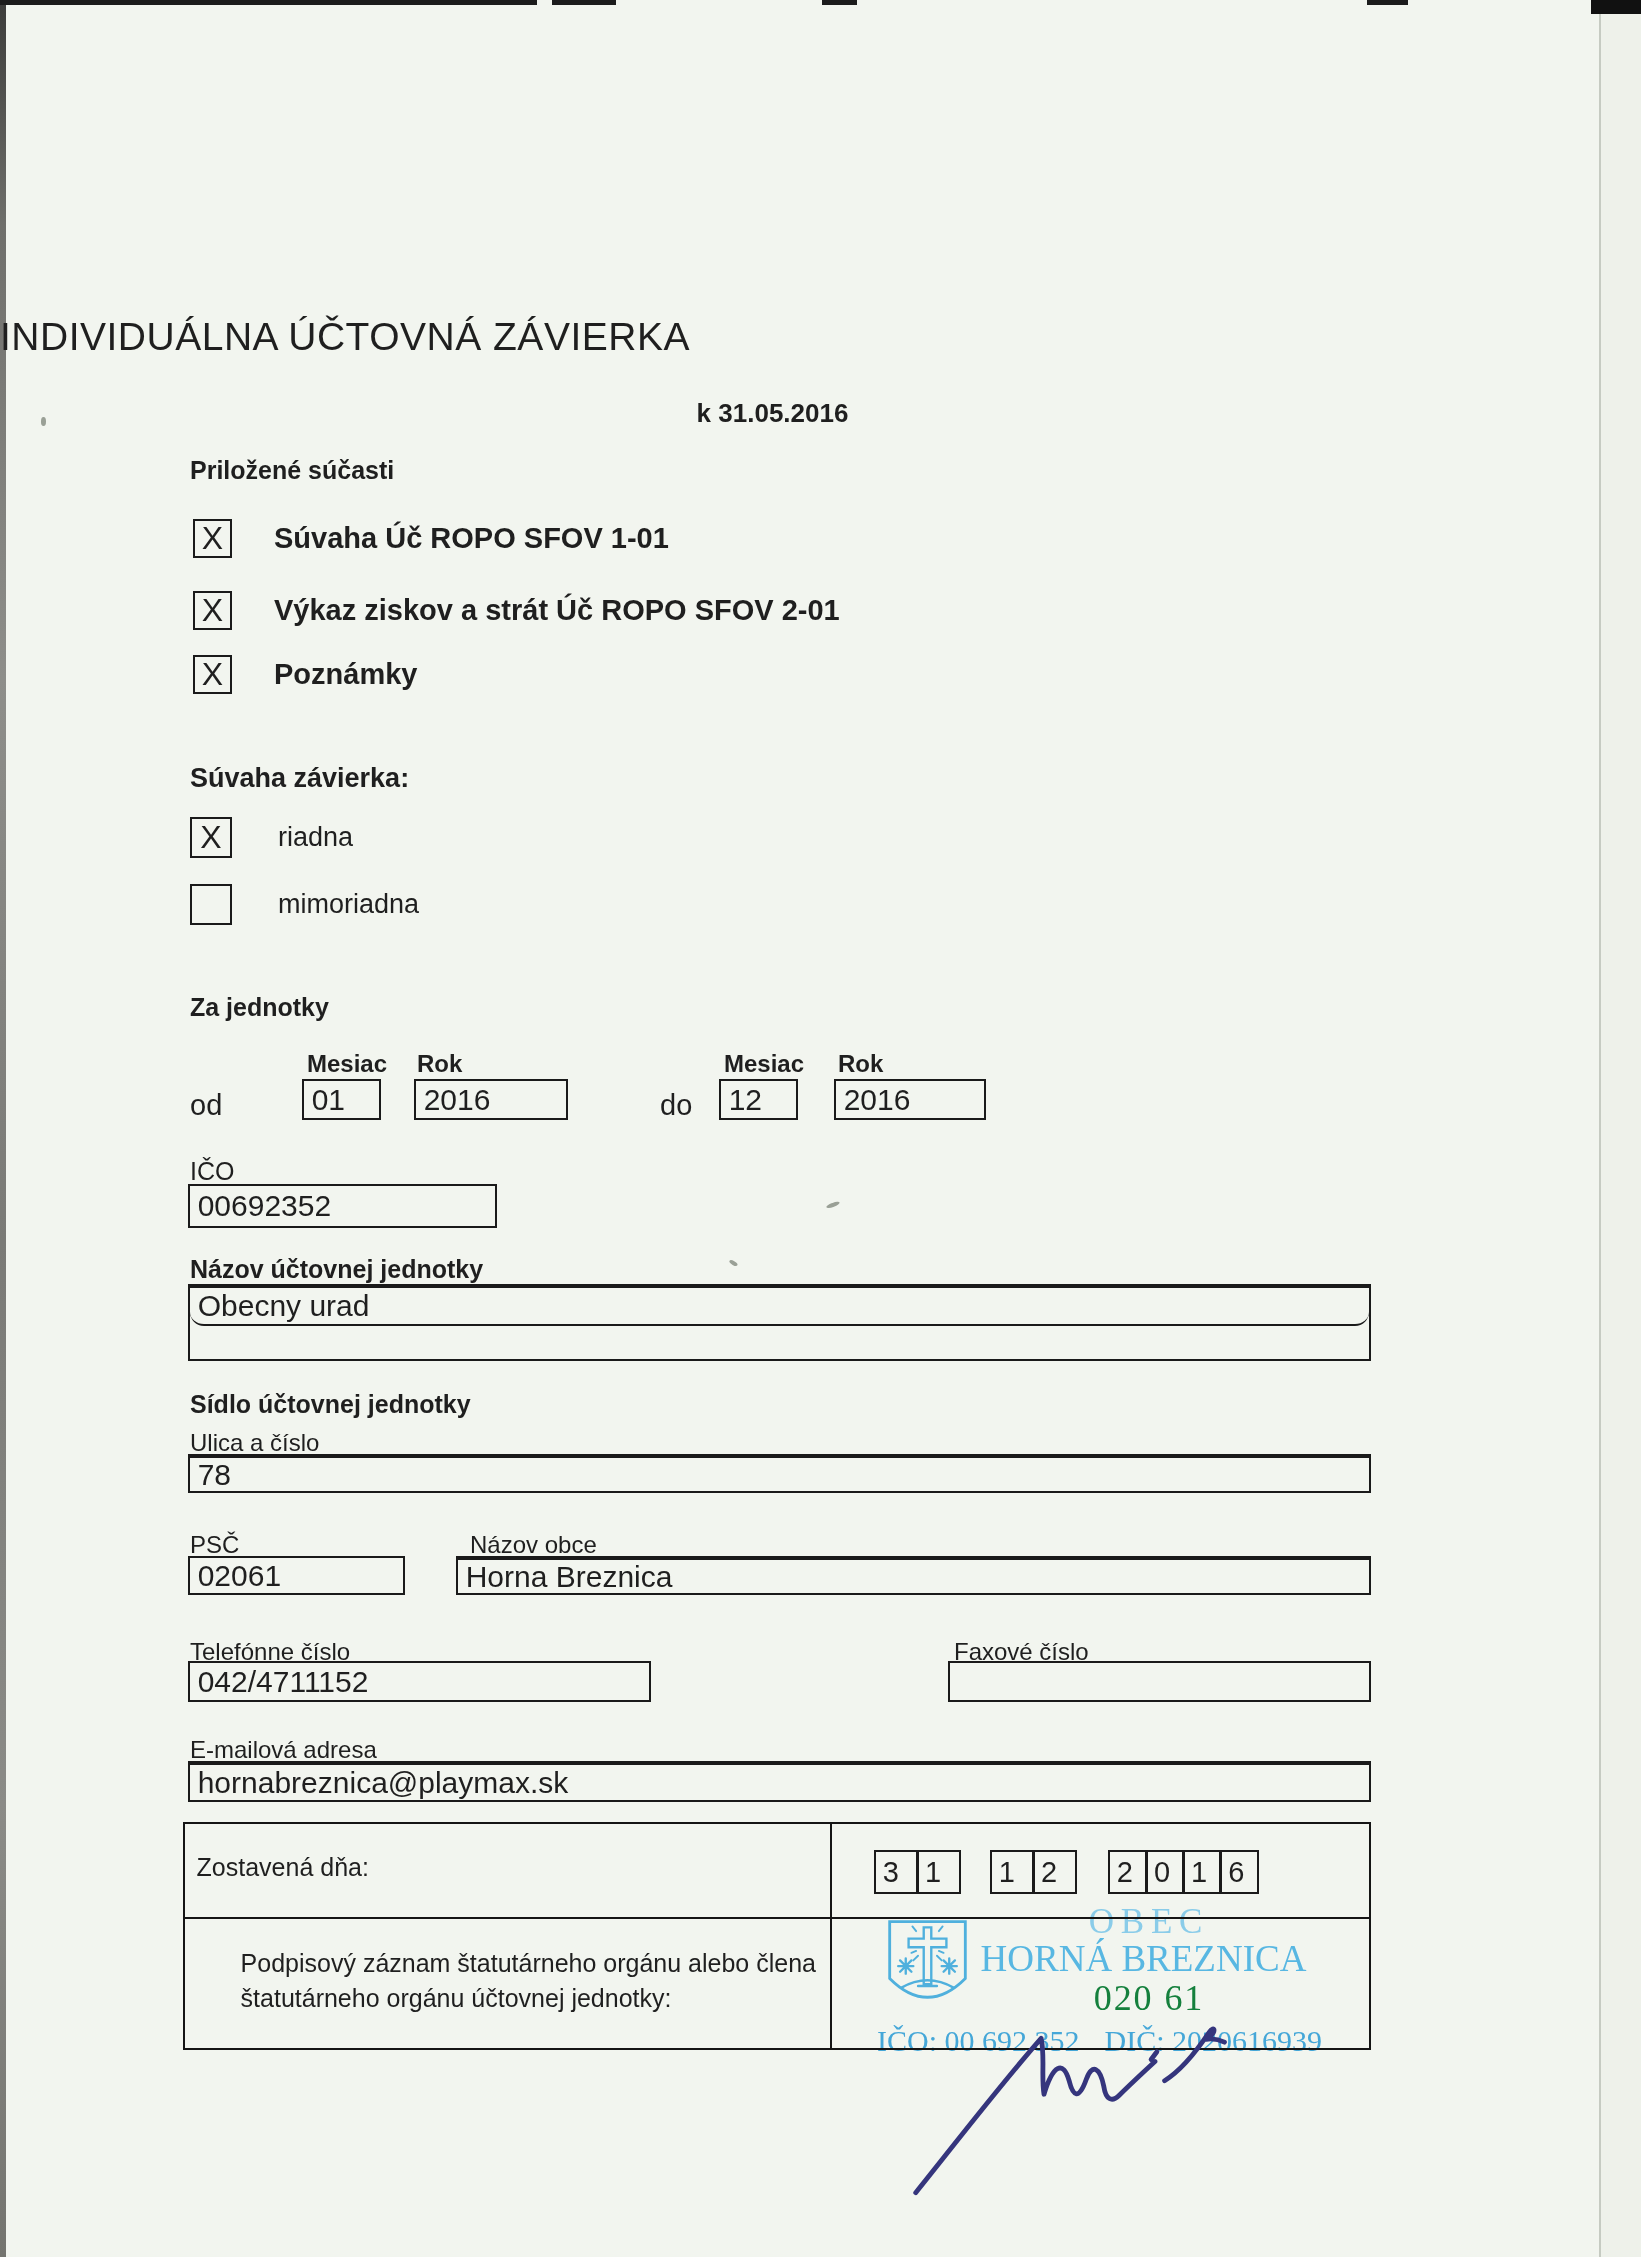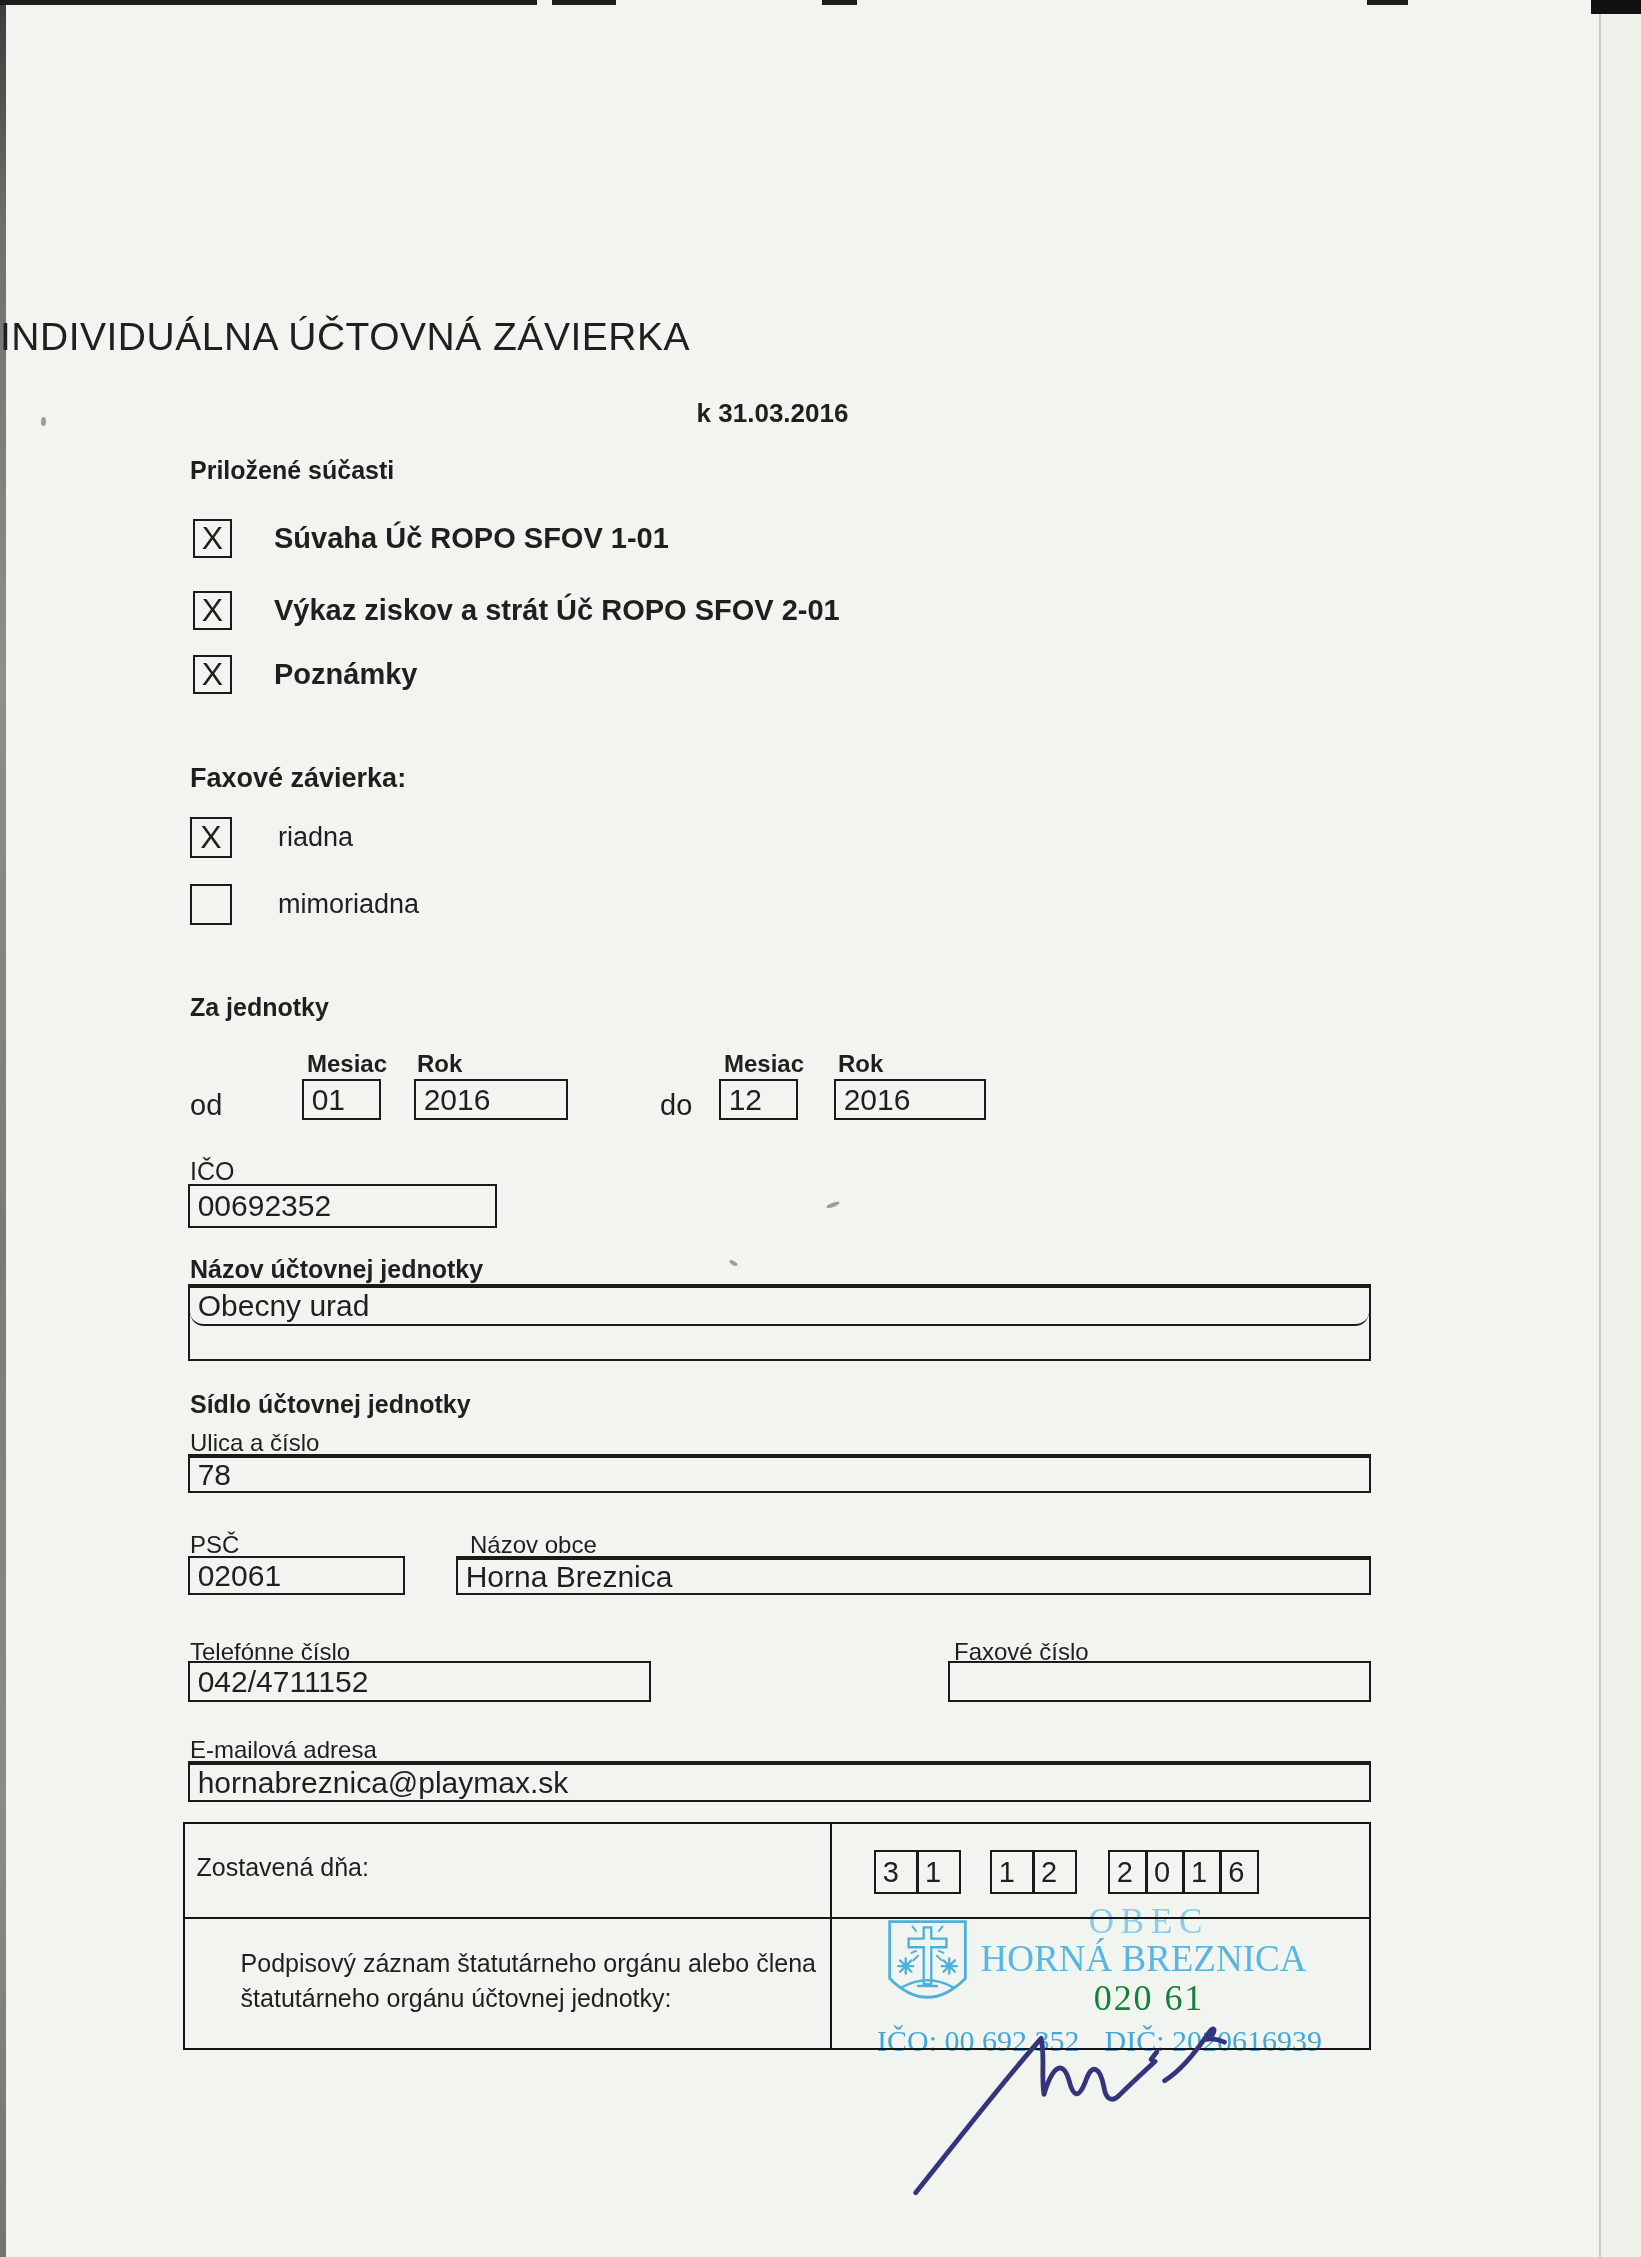--- a/index.html
+++ b/index.html
@@ -89,38 +89,38 @@
   <div class="top-line tl-a"></div>
   <div class="top-line tl-b"></div>
   <div class="top-line tl-c"></div>
   <div class="top-line tl-d"></div>
   <div class="corner-block"></div>
   <div class="speck" style="left:41px;top:417px;width:4.8px;height:8.7px;"></div>
   <div class="speck" style="left:826px;top:1203px;width:13.5px;height:3.9px;transform:rotate(-20deg);"></div>
   <div class="speck" style="left:729px;top:1261px;width:8.7px;height:3.9px;transform:rotate(30deg);"></div>
 
   <div class="abs title">INDIVIDUÁLNA ÚČTOVNÁ ZÁVIERKA</div>
-  <div class="abs subtitle">k 31.03.2016</div>
+  <div class="abs subtitle">k 31.05.2016</div>
 
   <div class="abs sec-label" style="left:190px;top:456px;">Priložené súčasti</div>
 
   <div class="check-row" style="left:193px;top:519px;">
     <div class="check-box">X</div>
     <div class="check-label">Súvaha Úč ROPO SFOV 1-01</div>
   </div>
   <div class="check-row" style="left:193px;top:591px;">
     <div class="check-box">X</div>
     <div class="check-label">Výkaz ziskov a strát Úč ROPO SFOV 2-01</div>
   </div>
   <div class="check-row" style="left:193px;top:655px;">
     <div class="check-box">X</div>
     <div class="check-label">Poznámky</div>
   </div>
 
-  <div class="abs sec-label" style="left:190px;top:763px;font-size:27px;">Faxové závierka:</div>
+  <div class="abs sec-label" style="left:190px;top:763px;font-size:27px;">Súvaha závierka:</div>
 
   <div class="check-row" style="left:190px;top:817px;gap:46px;">
     <div class="check-box big">X</div>
     <div class="check-label plain">riadna</div>
   </div>
   <div class="check-row" style="left:190px;top:884px;gap:46px;">
     <div class="check-box big"></div>
     <div class="check-label plain">mimoriadna</div>
   </div>
 

